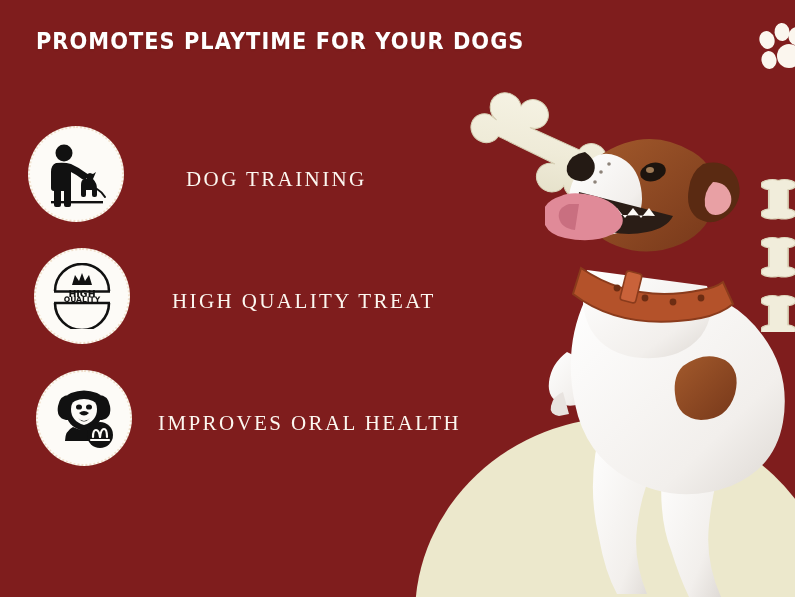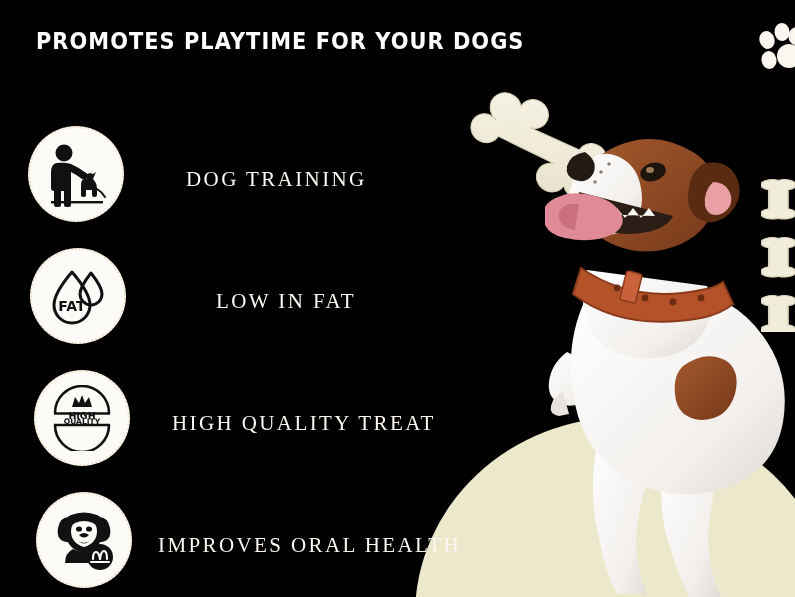--- a/index.html
+++ b/index.html
@@ -5,21 +5,21 @@
   html, body {
     margin: 0;
     padding: 0;
     background: #ffffff;
   }
   #poster {
     position: relative;
     width: 795px;
     height: 597px;
     overflow: hidden;
-    background: #000000;
+    background: #7f1d1d;
     font-family: "Liberation Sans", sans-serif;
   }
 
   
   .cream-blob {
     position: absolute;
     right: -40px;
     bottom: -150px;
     width: 420px;
     height: 330px;
@@ -247,32 +247,20 @@
             <path d="M44 38 l-3 -7 l3 2 l3 -1 l3 1 l3 -2 l-3 7 q4 4 4 10 l0 6 q0 2 -2 2 l-1 0 q-2 0 -2 -2 l0 -5 l-6 0 l0 5 q0 2 -2 2 l-1 0 q-2 0 -2 -2 l0 -10 q0 -5 3 -6 Z" fill="#111111"></path>
             <path d="M54 48 q5 3 8 8" stroke="#111111" stroke-width="2" fill="none" stroke-linecap="round"></path>
 
             <rect x="8" y="60" width="52" height="2.4" fill="#111111"></rect>
           </svg>
         </div>
       </div>
       <div class="feature-label">DOG TRAINING</div>
     </div>
 
-    <div class="feature-row row-1">
-      <div class="badge">
-        <div class="badge-inner">
-          <svg width="64" height="64" viewBox="0 0 64 64">
-            <path d="M26 8 q-18 21 -18 33 a18 18 0 0 0 36 0 q0 -12 -18 -33 Z" fill="none" stroke="#111111" stroke-width="3" stroke-linejoin="round"></path>
-            <path d="M45 9 q-11 14 -11 21 a11 11 0 0 0 22 0 q0 -7 -11 -21 Z" fill="none" stroke="#111111" stroke-width="3" stroke-linejoin="round"></path>
-            <text x="26" y="47" font-family="DejaVu Sans, sans-serif" font-size="14" font-weight="bold" fill="#111111" text-anchor="middle">FAT</text>
-          </svg>
-        </div>
-      </div>
-      <div class="feature-label">LOW IN FAT</div>
-    </div>
 
     <div class="feature-row row-2">
       <div class="badge">
         <div class="badge-inner">
           <svg width="66" height="66" viewBox="0 0 66 66">
             <path d="M6 28 a27 27 0 0 1 54 0" fill="none" stroke="#111111" stroke-width="2.6"></path>
             <path d="M6 40 a27 27 0 0 0 54 0" fill="none" stroke="#111111" stroke-width="2.6"></path>
             <line x1="5" y1="28.5" x2="61" y2="28.5" stroke="#111111" stroke-width="2.6"></line>
             <line x1="5" y1="40" x2="61" y2="40" stroke="#111111" stroke-width="2.6"></line>
             <path d="M23 22 l3 -10 l4 6 l3 -8 l3 8 l4 -6 l3 10 Z" fill="#111111"></path>

